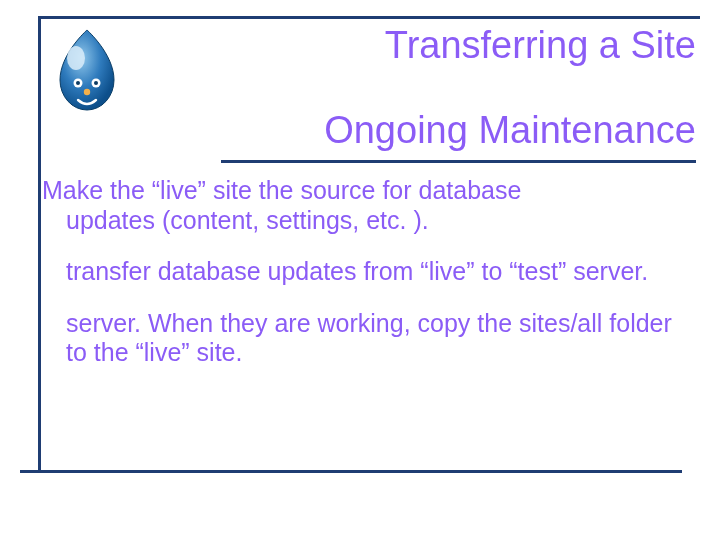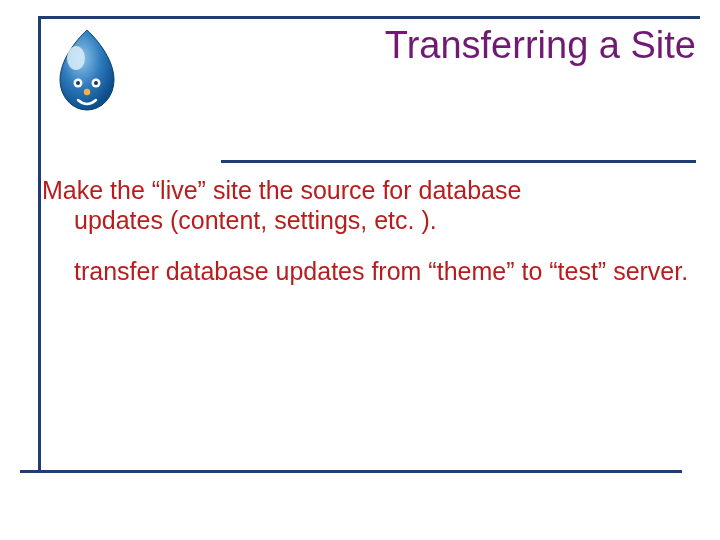--- a/index.html
+++ b/index.html
@@ -47,47 +47,47 @@
     height: 88px;
   }
   .title {
     position: absolute;
     right: 24px;
     top: 24px;
     width: 470px;
     text-align: right;
     font-size: 38px;
     line-height: 1.12;
-    color: #701a75;
+    color: #8b5cf6;
     font-weight: 400;
   }
   .title-underline {
     position: absolute;
     right: 24px;
     top: 160px;
     width: 475px;
     border-top: 3px solid #1f3d73;
   }
   .body {
     position: absolute;
     left: 42px;
     right: 28px;
     top: 176px;
     font-size: 25px;
     line-height: 1.18;
-    color: #b91c1c;
+    color: #8b5cf6;
   }
   .body p {
     margin: 0 0 22px 0;
     padding-left: 0;
     text-indent: 0;
   }
   .body p .cont {
     display: block;
-    margin-left: 32px;
+    margin-left: 24px;
   }
 </style>
 </head>
 <body>
 
 <div class="slide">
 
   <div class="top-rule"></div>
   <div class="left-rule"></div>
   <div class="bottom-rule"></div>
@@ -108,28 +108,30 @@
       <circle cx="30" cy="55" r="2" fill="#0d3b63"></circle>
       <circle cx="48" cy="55" r="2" fill="#0d3b63"></circle>
       <circle cx="39" cy="64" r="3.2" fill="#f5b04a"></circle>
       <path d="M30 72 Q39 80 48 72" stroke="#ffffff" stroke-width="2.4" fill="none" stroke-linecap="round"></path>
     </svg>
   </div>
 
   <div class="title">
     <span>Transferring a Site</span><br>
     <br>
+    <span>Ongoing Maintenance</span>
   </div>
   <div class="title-underline"></div>
 
   <div class="body">
     <p>
       <span>Make the “live” site the source for database</span>
       <span class="cont">updates (content, settings, etc. ).</span>
     </p>
     <p>
-      <span class="cont">transfer database updates from “theme” to “test” server.</span>
+      <span class="cont">transfer database updates from “live” to “test” server.</span>
     </p>
     <p>
+      <span class="cont">server. When they are working, copy the sites/all folder to the “live” site.</span>
     </p>
   </div>
 
 </div>
 
 </body></html>

